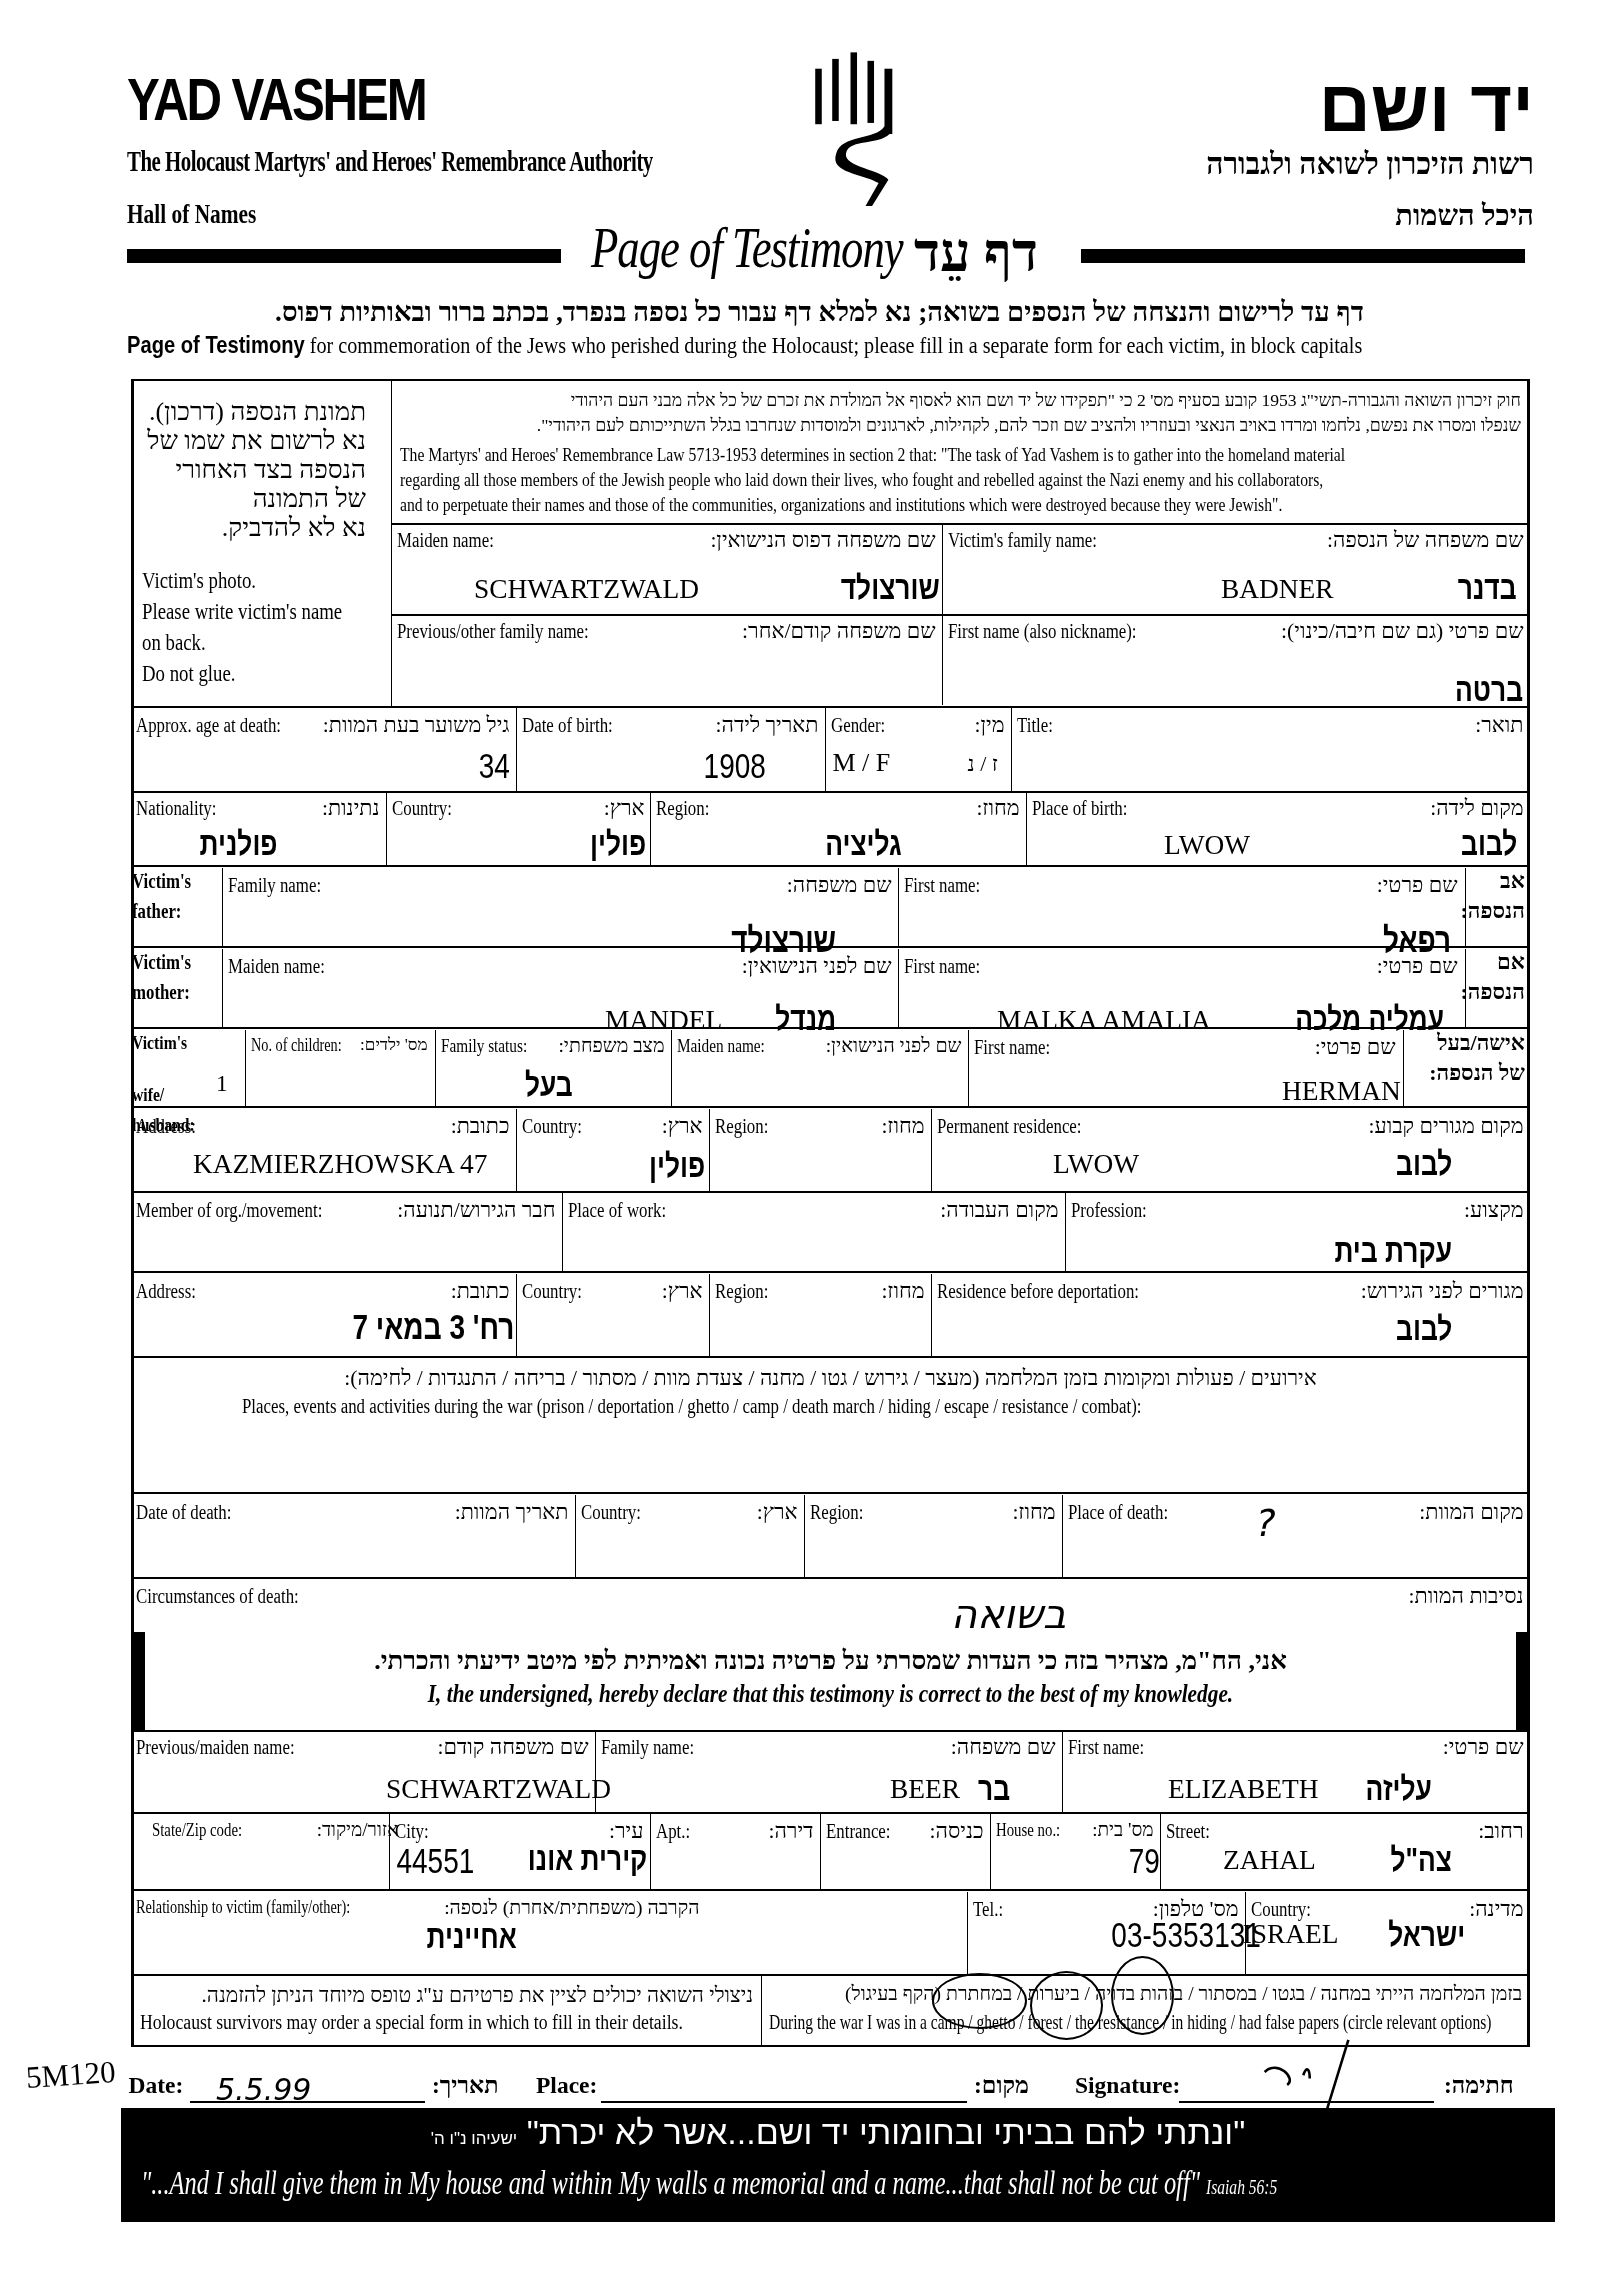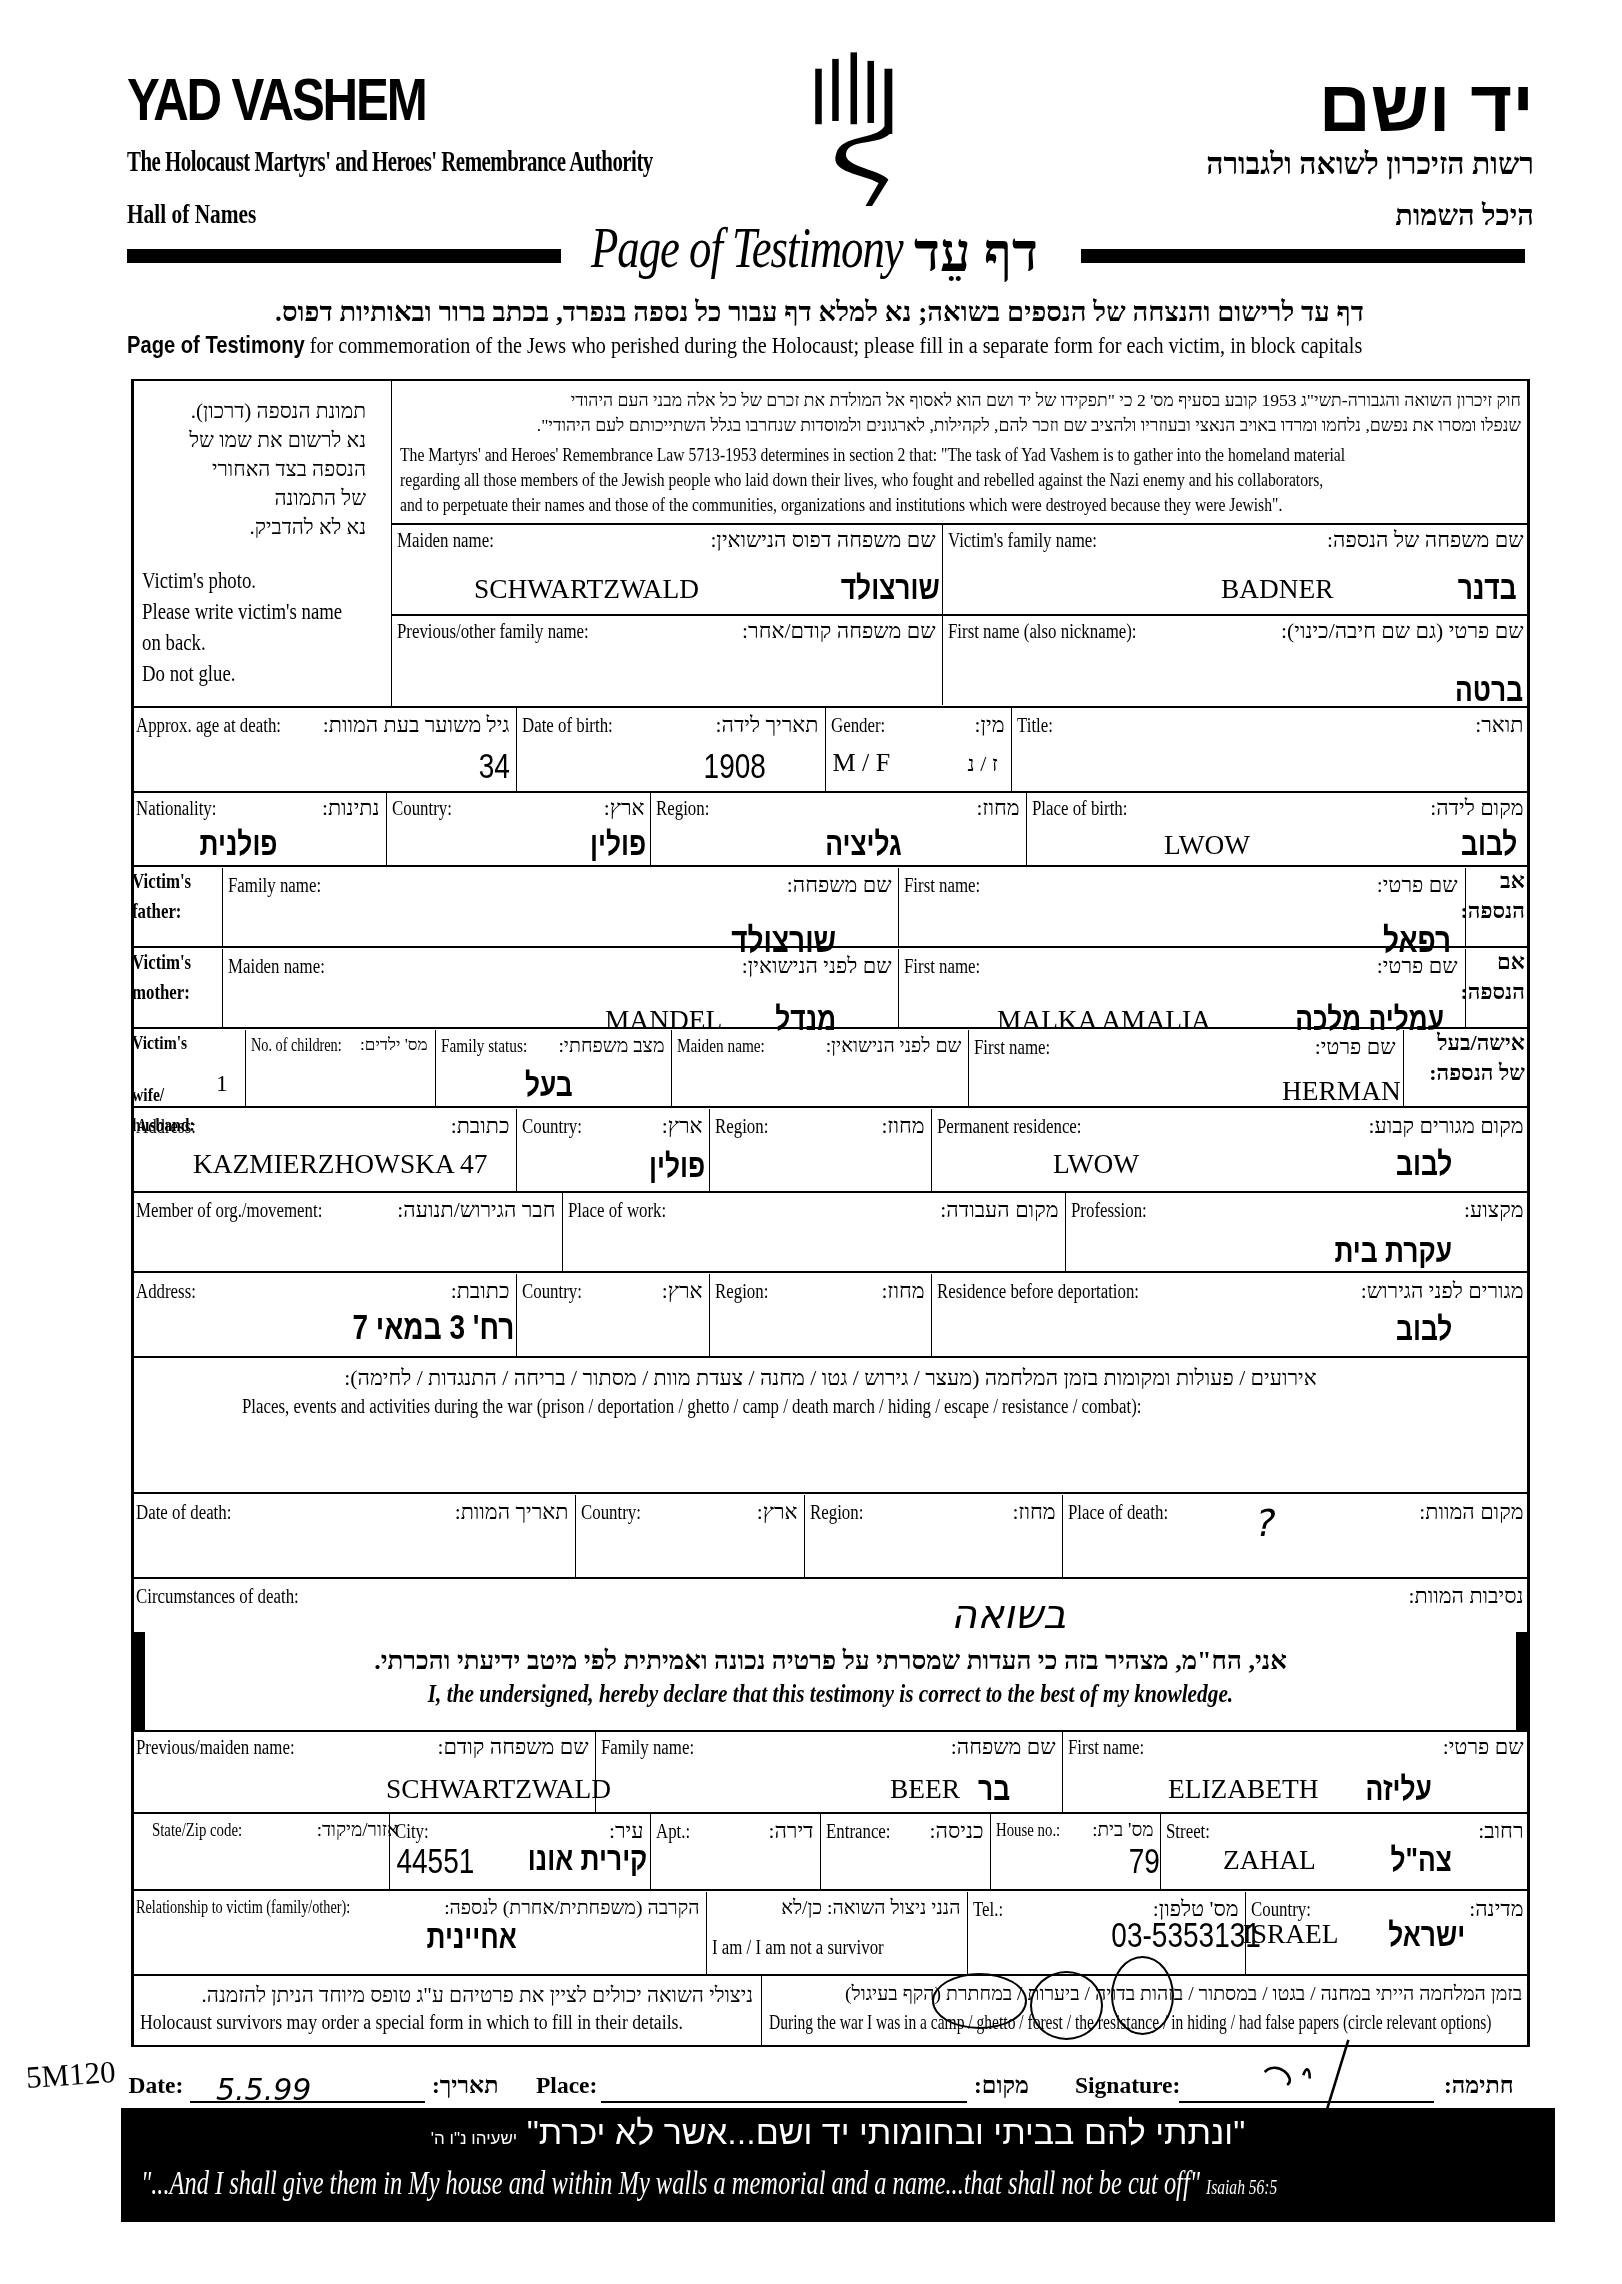--- a/index.html
+++ b/index.html
@@ -77,21 +77,21 @@
 
 <div class="abs intro-he">דף עד לרישום והנצחה של הנספים בשואה; נא למלא דף עבור כל נספה בנפרד, בכתב ברור ובאותיות דפוס.</div>
 <div class="abs intro-en"><b>Page of Testimony</b><span> for commemoration of the Jews who perished during the Holocaust; please fill in a separate form for each victim, in block capitals</span></div>
 
 <div class="abs form">
   <div class="frame-left" style="height:1254px;"></div>
   <div class="frame-right" style="height:1254px;"></div>
   <div style="position:absolute; left:0; top:0; width:1399px; border-top:2.6px solid #000;"></div>
 
   <div style="position:absolute; left:0; top:0; width:261px; height:327px; border-right:1.3px solid #000; box-sizing:border-box;">
-    <div style="position:absolute; left:13px; top:18.3px; width:222px; direction:rtl; text-align:right; font-size:21px; line-height:29px;">
+    <div style="position:absolute; left:13px; top:18.3px; width:222px; direction:rtl; text-align:right; font-size:26px; line-height:29px;">
       <div>תמונת הנספה (דרכון).</div>
       <div>נא לרשום את שמו של</div>
       <div>הנספה בצד האחורי</div>
       <div>של התמונה</div>
       <div>נא לא להדביק.</div>
     </div>
     <div style="position:absolute; left:10.5px; top:186px; font-size:23.5px; line-height:31px; transform:scaleX(0.8); transform-origin:left top; white-space:nowrap;">
       <div>Victim's photo.</div>
       <div>Please write victim's name</div>
       <div>on back.</div>
@@ -423,24 +423,20 @@
       <span class="val" style="left:62px; top:31px;">ZAHAL</span>
       <span class="val-he" style="right:78px; top:27.4px;">צה"ל</span>
     </div>
   </div>
 
   <div class="row" style="top:162px; height:82px;">
     <div class="cell first" style="left:0; width:575px;">
       <span class="lbl-en" style="font-size:18.3px;">Relationship to victim (family/other):</span>
       <span class="lbl-he" style="font-size:19.6px;">הקרבה (משפחתית/אחרת) לנספה:</span>
       <span class="val-he" style="right:189px; top:26px;">אחיינית</span>
-    </div>
-    <div class="cell" style="left:575px; width:261px;">
-      <span class="lbl-he" style="font-size:19.6px;">הנני ניצול השואה: כן/לא</span>
-      <span class="lbl-en" style="top:43px;">I am / I am not a survivor</span>
     </div>
     <div class="cell" style="left:836px; width:278px;">
       <span class="lbl-en">Tel.:</span>
       <span class="lbl-he">מס' טלפון:</span>
       <span class="val-num" style="right:-16.3px; top:23px;">03-5353131</span>
     </div>
     <div class="cell" style="left:1114px; width:285px;">
       <span class="lbl-en">Country:</span>
       <span class="lbl-he">מדינה:</span>
       <span class="val" style="left:-3.3px; top:27.4px;">ISRAEL</span>

